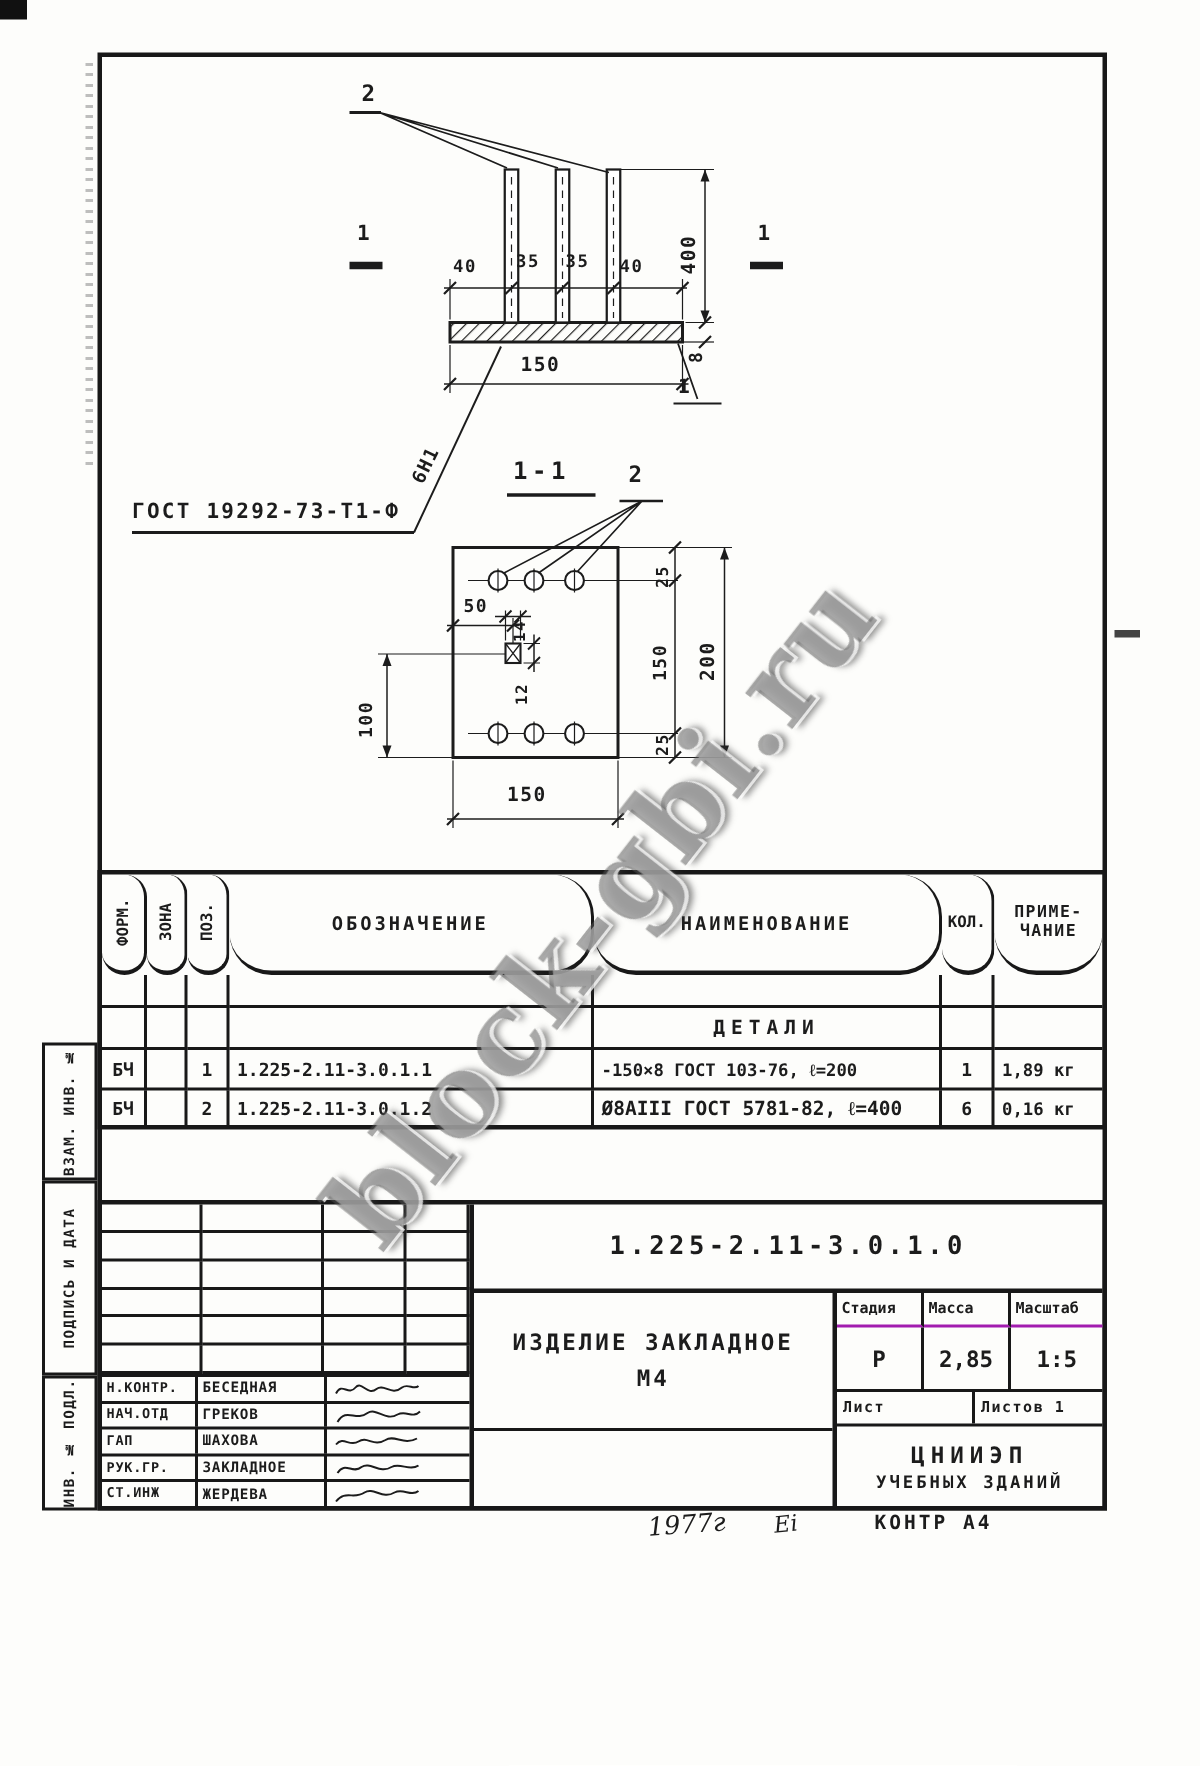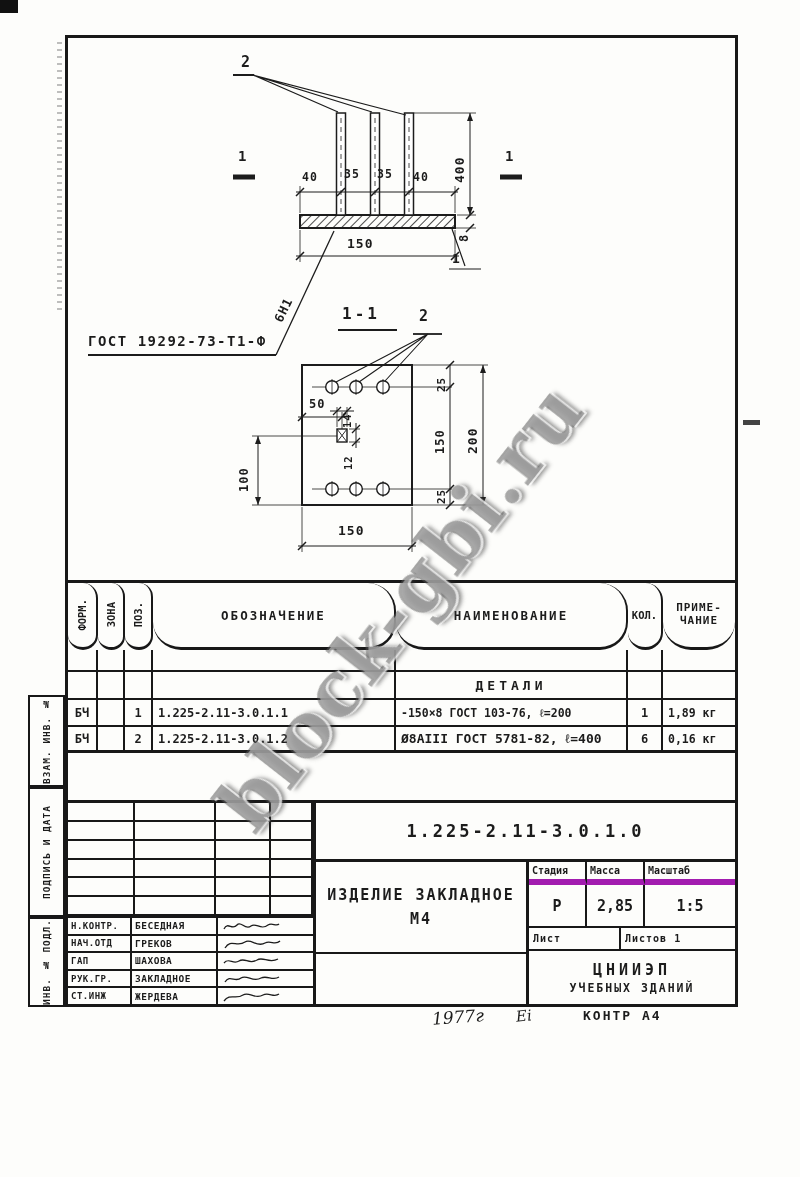--- a/index.html
+++ b/index.html
@@ -48,28 +48,28 @@
   .sig-grid{flex:1;display:grid;grid-template-columns:64px 86px 1fr;grid-template-rows:repeat(5,1fr);}
   .sg{border-right:2px solid #181818;border-top:2px solid #181818;display:flex;align-items:center;
       padding-left:3px;box-sizing:border-box;overflow:hidden;}
   .sg.role{font:bold 9px "DejaVu Sans Mono", monospace;letter-spacing:.5px;}
   .sg.name{font:bold 9.5px "DejaVu Sans Mono", monospace;letter-spacing:.5px;}
   .sg.scr{border-right:none;}
   .tb-right{flex:1;border-left:3px solid #181818;display:flex;flex-direction:column;}
   .doc-cell{height:56px;border-bottom:3px solid #181818;display:flex;align-items:center;justify-content:center;
     font:bold 17px "DejaVu Sans Mono", monospace;letter-spacing:3px;}
   .tb-lower{flex:1;display:flex;}
-  .name-col{width:210px;display:flex;flex-direction:column;gap:16px;}
+  .name-col{width:239px;display:flex;flex-direction:column;gap:16px;}
   .name-cell{height:90px;border-bottom:2px solid #181818;display:flex;flex-direction:column;
     align-items:center;justify-content:center;gap:6px;
     font:bold 15px "DejaVu Sans Mono", monospace;letter-spacing:2px;}
   .name-empty{flex:1;}
   .stage-col{flex:1;border-left:3px solid #181818;display:flex;flex-direction:column;}
   .st-head{height:23px;display:grid;grid-template-columns:58px 58px 1fr;}
-  .st-head div{border-right:2px solid #181818;border-bottom:6px solid #a21caf;display:flex;align-items:center;
+  .st-head div{border-right:2px solid #181818;border-bottom:2px solid #a21caf;display:flex;align-items:center;
     justify-content:flex-start;padding-left:3px;font:bold 10px "DejaVu Sans Mono", monospace;box-sizing:border-box;}
   .st-head div:last-child{border-right:none;}
   .st-vals{height:43px;display:grid;grid-template-columns:58px 58px 1fr;}
   .st-vals div{border-right:2px solid #181818;border-bottom:2px solid #181818;display:flex;align-items:center;
     justify-content:center;font:bold 15px "DejaVu Sans Mono", monospace;box-sizing:border-box;}
   .st-vals div:last-child{border-right:none;}
   .sheet-row{height:21px;display:grid;grid-template-columns:92px 1fr;border-bottom:2px solid #181818;}
   .sheet-row .sc{display:flex;align-items:center;padding-left:4px;font:bold 10px "DejaVu Sans Mono", monospace;
     letter-spacing:1px;box-sizing:border-box;}
   .sheet-row .sc:first-child{border-right:2px solid #181818;}

